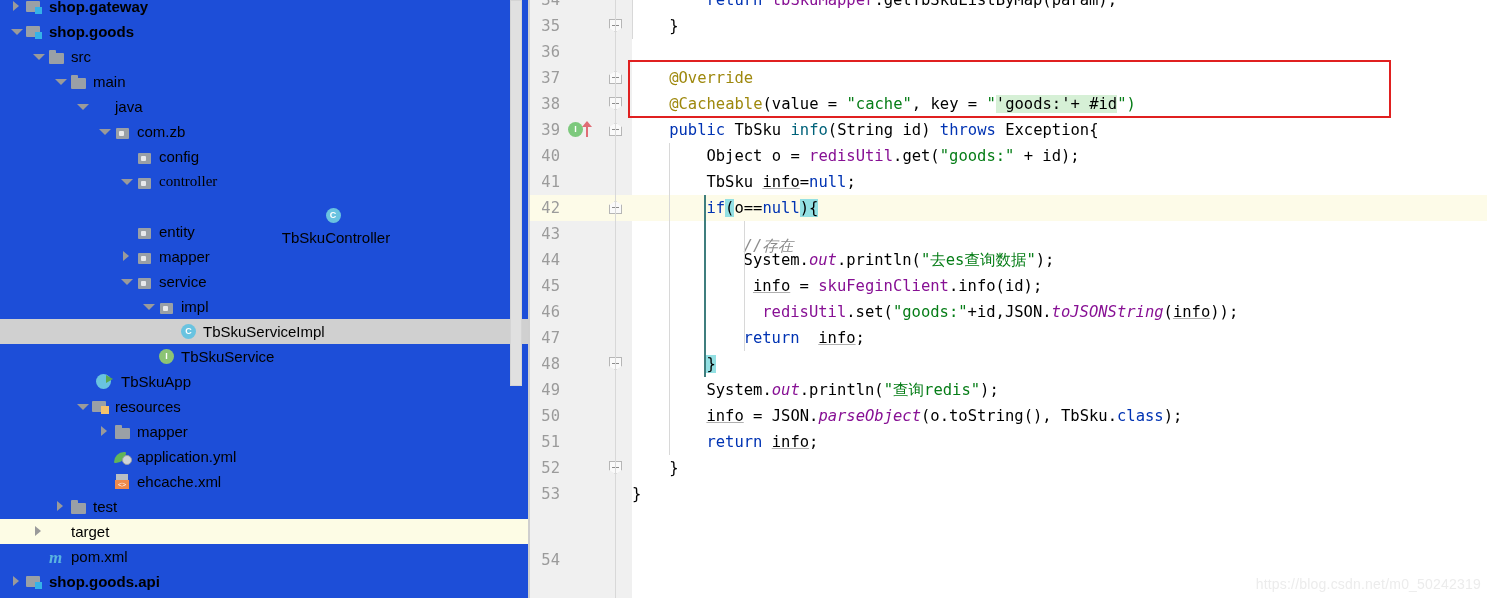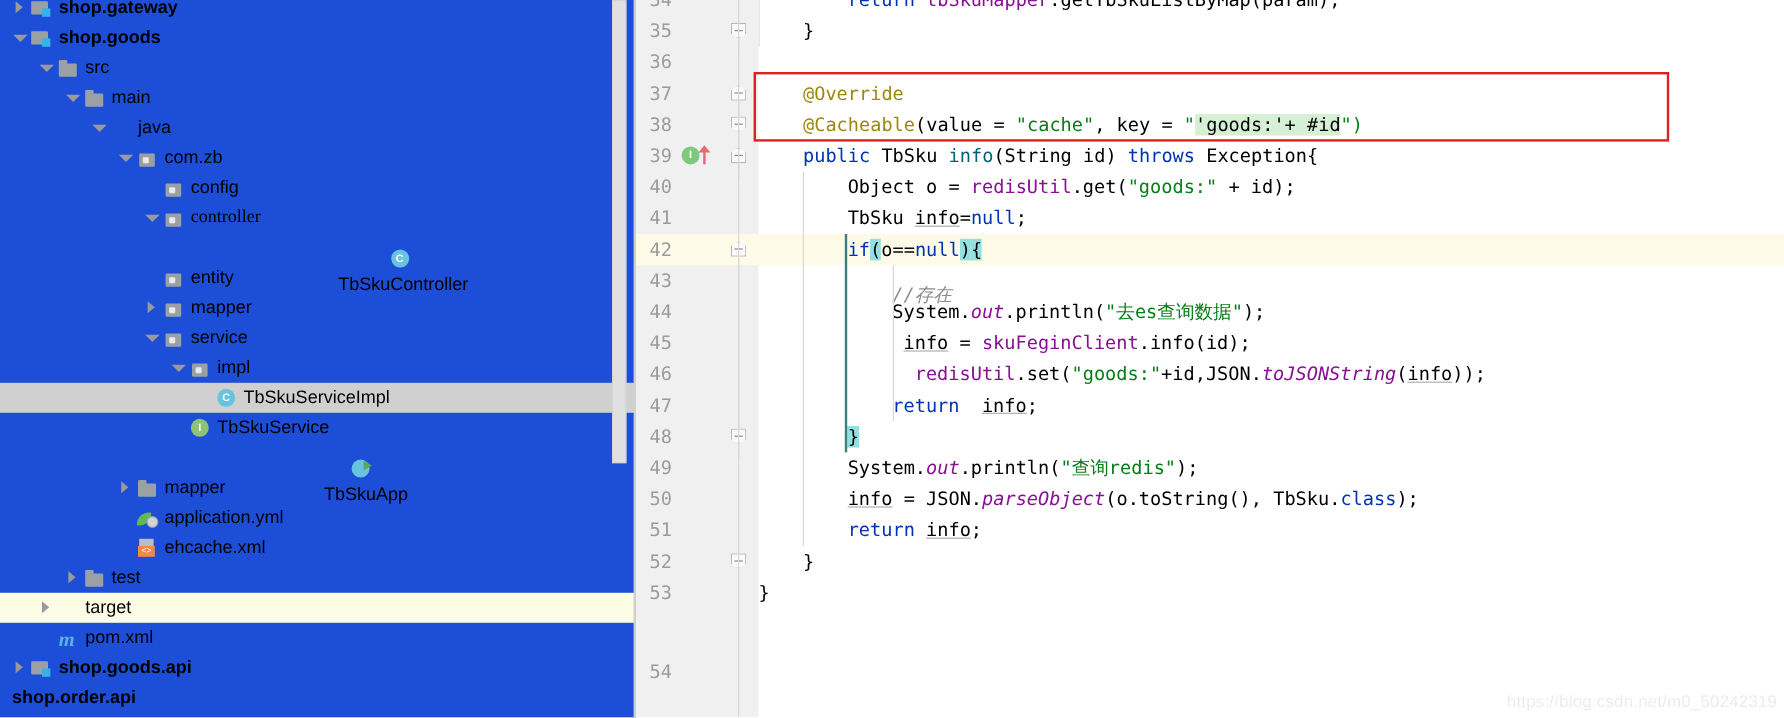--- a/index.html
+++ b/index.html
@@ -493,24 +493,29 @@
         <div class="tree-row selected" style="padding-left: 164px;">
           <span class="twisty "></span>
           <span class="ticon class"></span>
           <span class="tlabel">TbSkuServiceImpl</span>
         </div>
         <div class="tree-row" style="padding-left: 142px;">
           <span class="twisty "></span>
           <span class="ticon iface"></span>
           <span class="tlabel">TbSkuService</span>
         </div>
-        <div class="tree-row" style="padding-left: 80px; flex-direction: column;">
+        <div class="tree-row" style="padding-left: 80px;">
           <span class="twisty "></span>
           <span class="ticon springapp"></span>
           <span class="tlabel">TbSkuApp</span>
+        </div>
+        <div class="tree-row" style="padding-left: 76px;">
+          <span class="twisty down"></span>
+          <span class="ticon resources"></span>
+          <span class="tlabel">resources</span>
         </div>
         <div class="tree-row" style="padding-left: 98px;">
           <span class="twisty right"></span>
           <span class="ticon folder"></span>
           <span class="tlabel">mapper</span>
         </div>
         <div class="tree-row" style="padding-left: 98px;">
           <span class="twisty "></span>
           <span class="ticon yml"></span>
           <span class="tlabel">application.yml</span>

